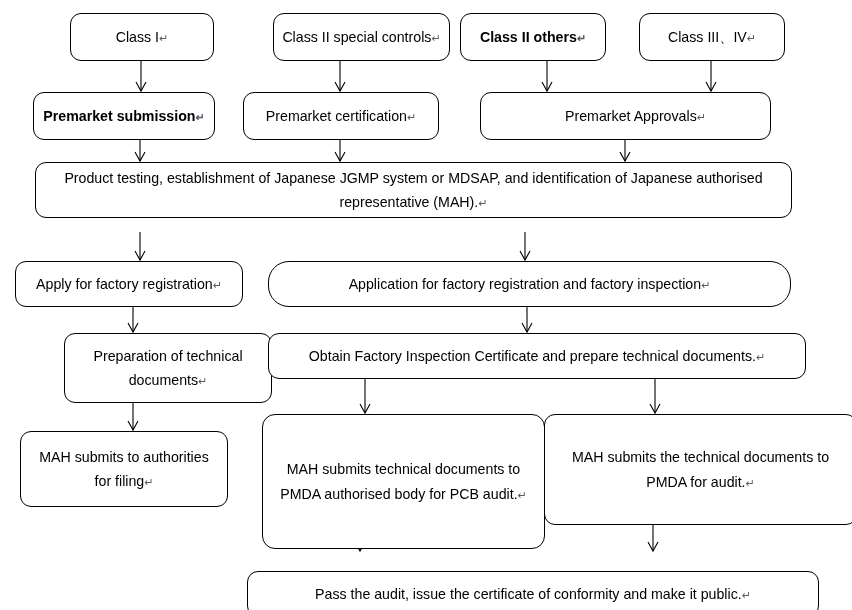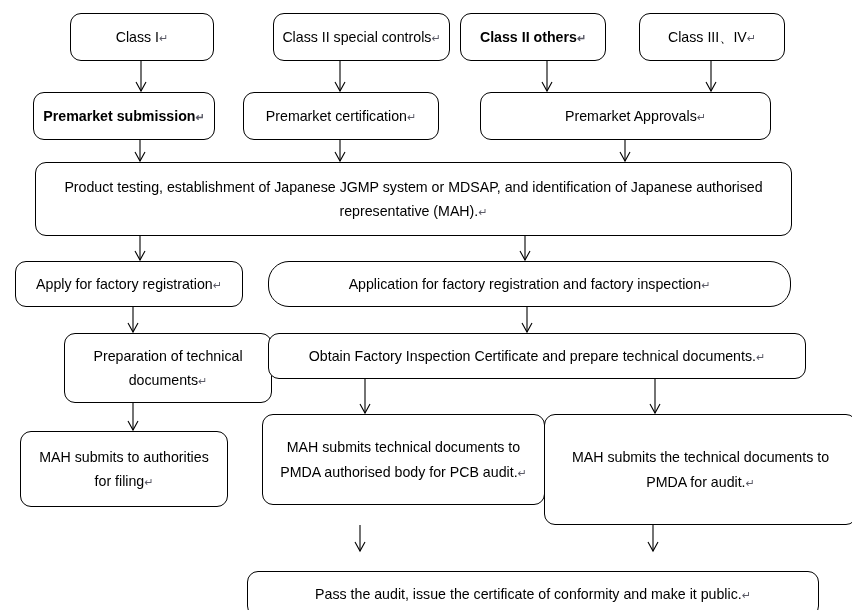--- a/index.html
+++ b/index.html
@@ -125,23 +125,23 @@
       </g>
     </svg>
   <div id="node-layer">
       <div class="node" style="left: 70px; top: 13px; width: 144px; height: 48px; padding-left: 8px;"><span class="txt">Class I<span class="pilcrow">↵</span></span></div>
       <div class="node" style="left: 237px; top: 13px; width: 177px; height: 48px; margin-left: 36px;"><span class="txt">Class II special controls<span class="pilcrow">↵</span></span></div>
       <div class="node" style="left: 460px; top: 13px; width: 146px; height: 48px; font-weight: bold;"><span class="txt">Class II others<span class="pilcrow">↵</span></span></div>
       <div class="node" style="left: 639px; top: 13px; width: 146px; height: 48px;"><span class="txt">Class III、IV<span class="pilcrow">↵</span></span></div>
       <div class="node" style="left: 33px; top: 92px; width: 182px; height: 48px; font-weight: bold;"><span class="txt">Premarket submission<span class="pilcrow">↵</span></span></div>
       <div class="node" style="left: 243px; top: 92px; width: 196px; height: 48px;"><span class="txt">Premarket certification<span class="pilcrow">↵</span></span></div>
       <div class="node" style="left: 480px; top: 92px; width: 291px; height: 48px; padding-left: 28px;"><span class="txt">Premarket Approvals<span class="pilcrow">↵</span></span></div>
-      <div class="node" style="left: 35px; top: 162px; width: 757px; height: 74px;"><span class="txt">Product testing, establishment of Japanese JGMP system or MDSAP, and identification of Japanese authorised representative (MAH).<span class="pilcrow">↵</span></span></div>
+      <div class="node" style="left: 35px; top: 162px; width: 757px; height: 56px;"><span class="txt">Product testing, establishment of Japanese JGMP system or MDSAP, and identification of Japanese authorised representative (MAH).<span class="pilcrow">↵</span></span></div>
       <div class="node" style="left: 15px; top: 261px; width: 228px; height: 46px; justify-content: center;"><span class="txt">Apply for factory registration<span class="pilcrow">↵</span></span></div>
       <div class="node" style="left: 268px; top: 261px; width: 523px; height: 46px; border-radius: 21px;"><span class="txt">Application for factory registration and factory inspection<span class="pilcrow">↵</span></span></div>
       <div class="node" style="left: 20px; top: 333px; width: 208px; height: 70px; margin-left: 44px;"><span class="txt">Preparation of technical documents<span class="pilcrow">↵</span></span></div>
       <div class="node" style="left: 268px; top: 333px; width: 538px; height: 46px;"><span class="txt">Obtain Factory Inspection Certificate and prepare technical documents.<span class="pilcrow">↵</span></span></div>
       <div class="node" style="left: 20px; top: 431px; width: 208px; height: 76px;"><span class="txt">MAH submits to authorities for filing<span class="pilcrow">↵</span></span></div>
-      <div class="node" style="left: 262px; top: 414px; width: 283px; height: 91px;"><span class="txt">MAH submits technical documents to PMDA authorised body for PCB audit.<span class="pilcrow">↵</span></span></div>
+      <div class="node" style="left: 262px; top: 414px; width: 283px; height: 135px; border-radius: 13px;"><span class="txt">MAH submits technical documents to PMDA authorised body for PCB audit.<span class="pilcrow">↵</span></span></div>
       <div class="node" style="left: 544px; top: 414px; width: 313px; height: 111px;"><span class="txt">MAH submits the technical documents to PMDA for audit.<span class="pilcrow">↵</span></span></div>
       <div class="node" style="left: 247px; top: 552px; width: 572px; height: 46px; margin-top: 19px;"><span class="txt">Pass the audit, issue the certificate of conformity and make it public.<span class="pilcrow">↵</span></span></div>
     </div>
 </div>
 
 </body></html>

